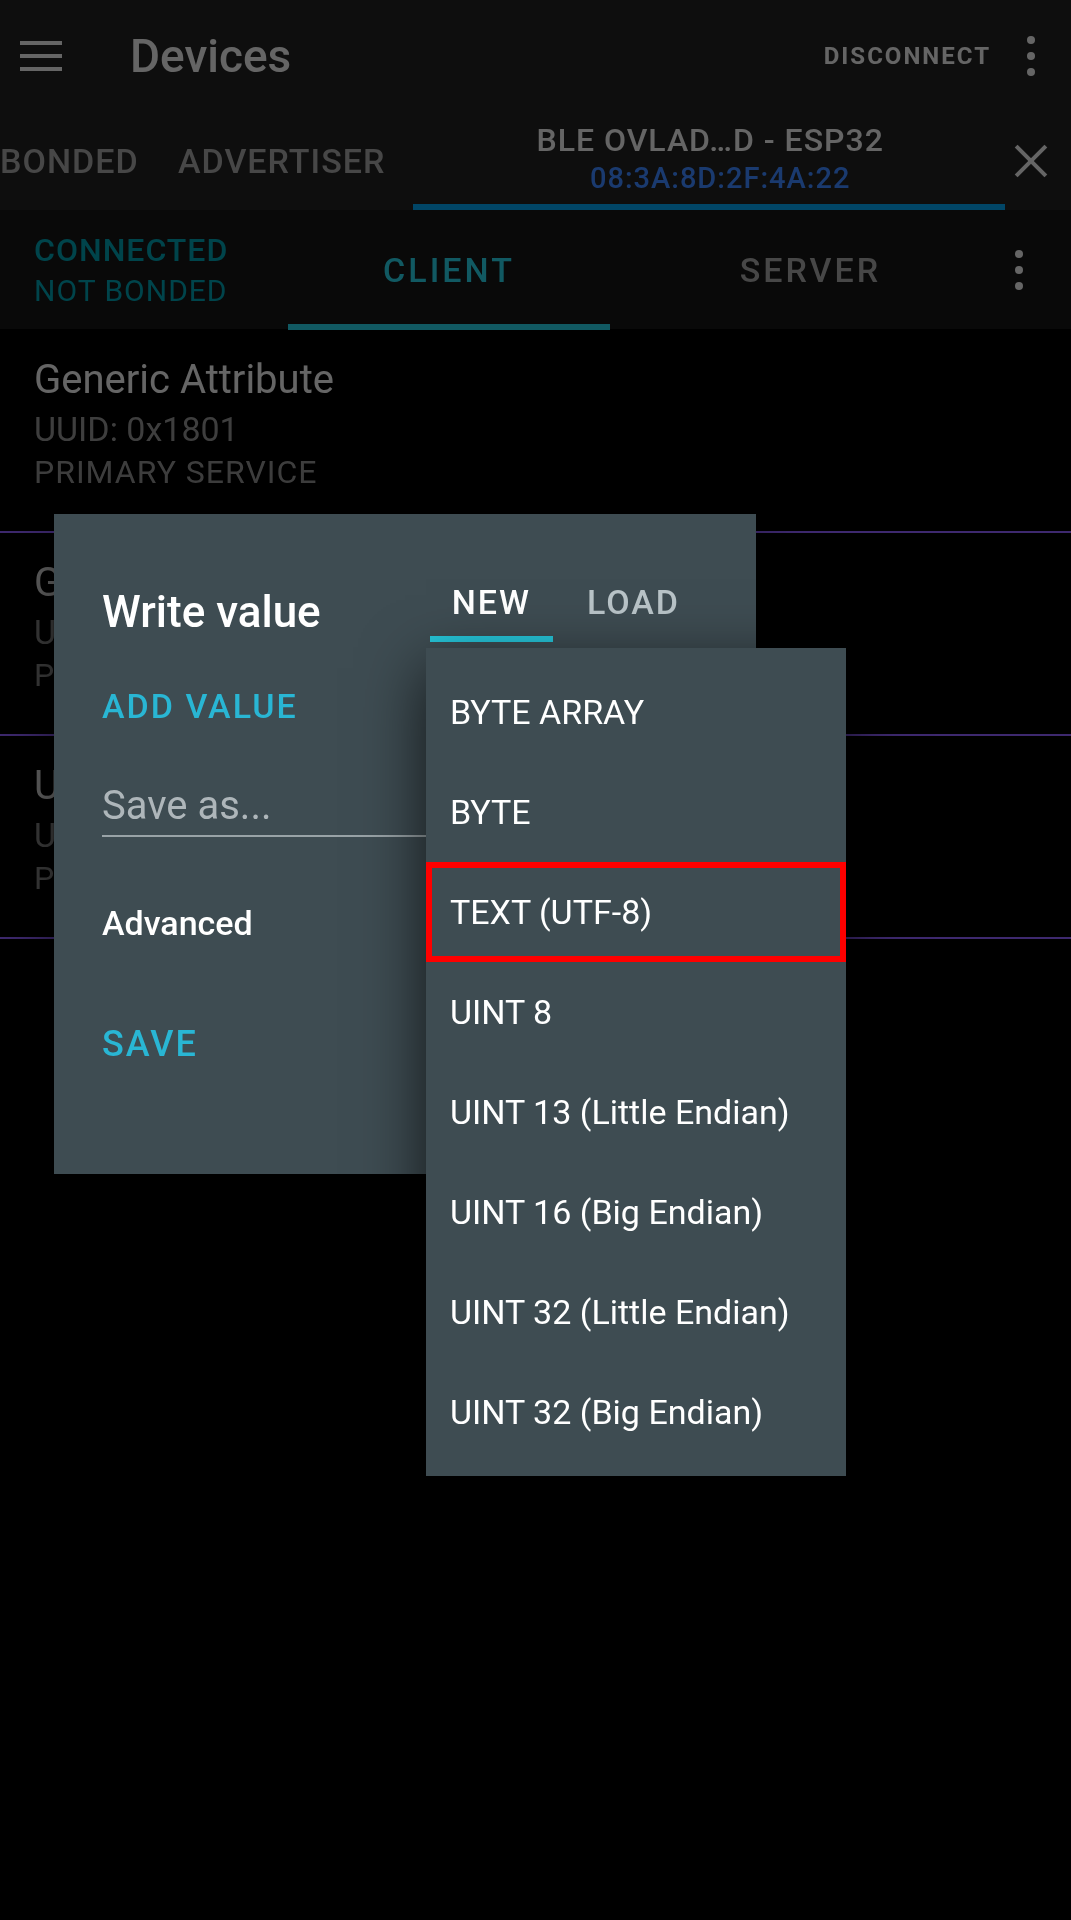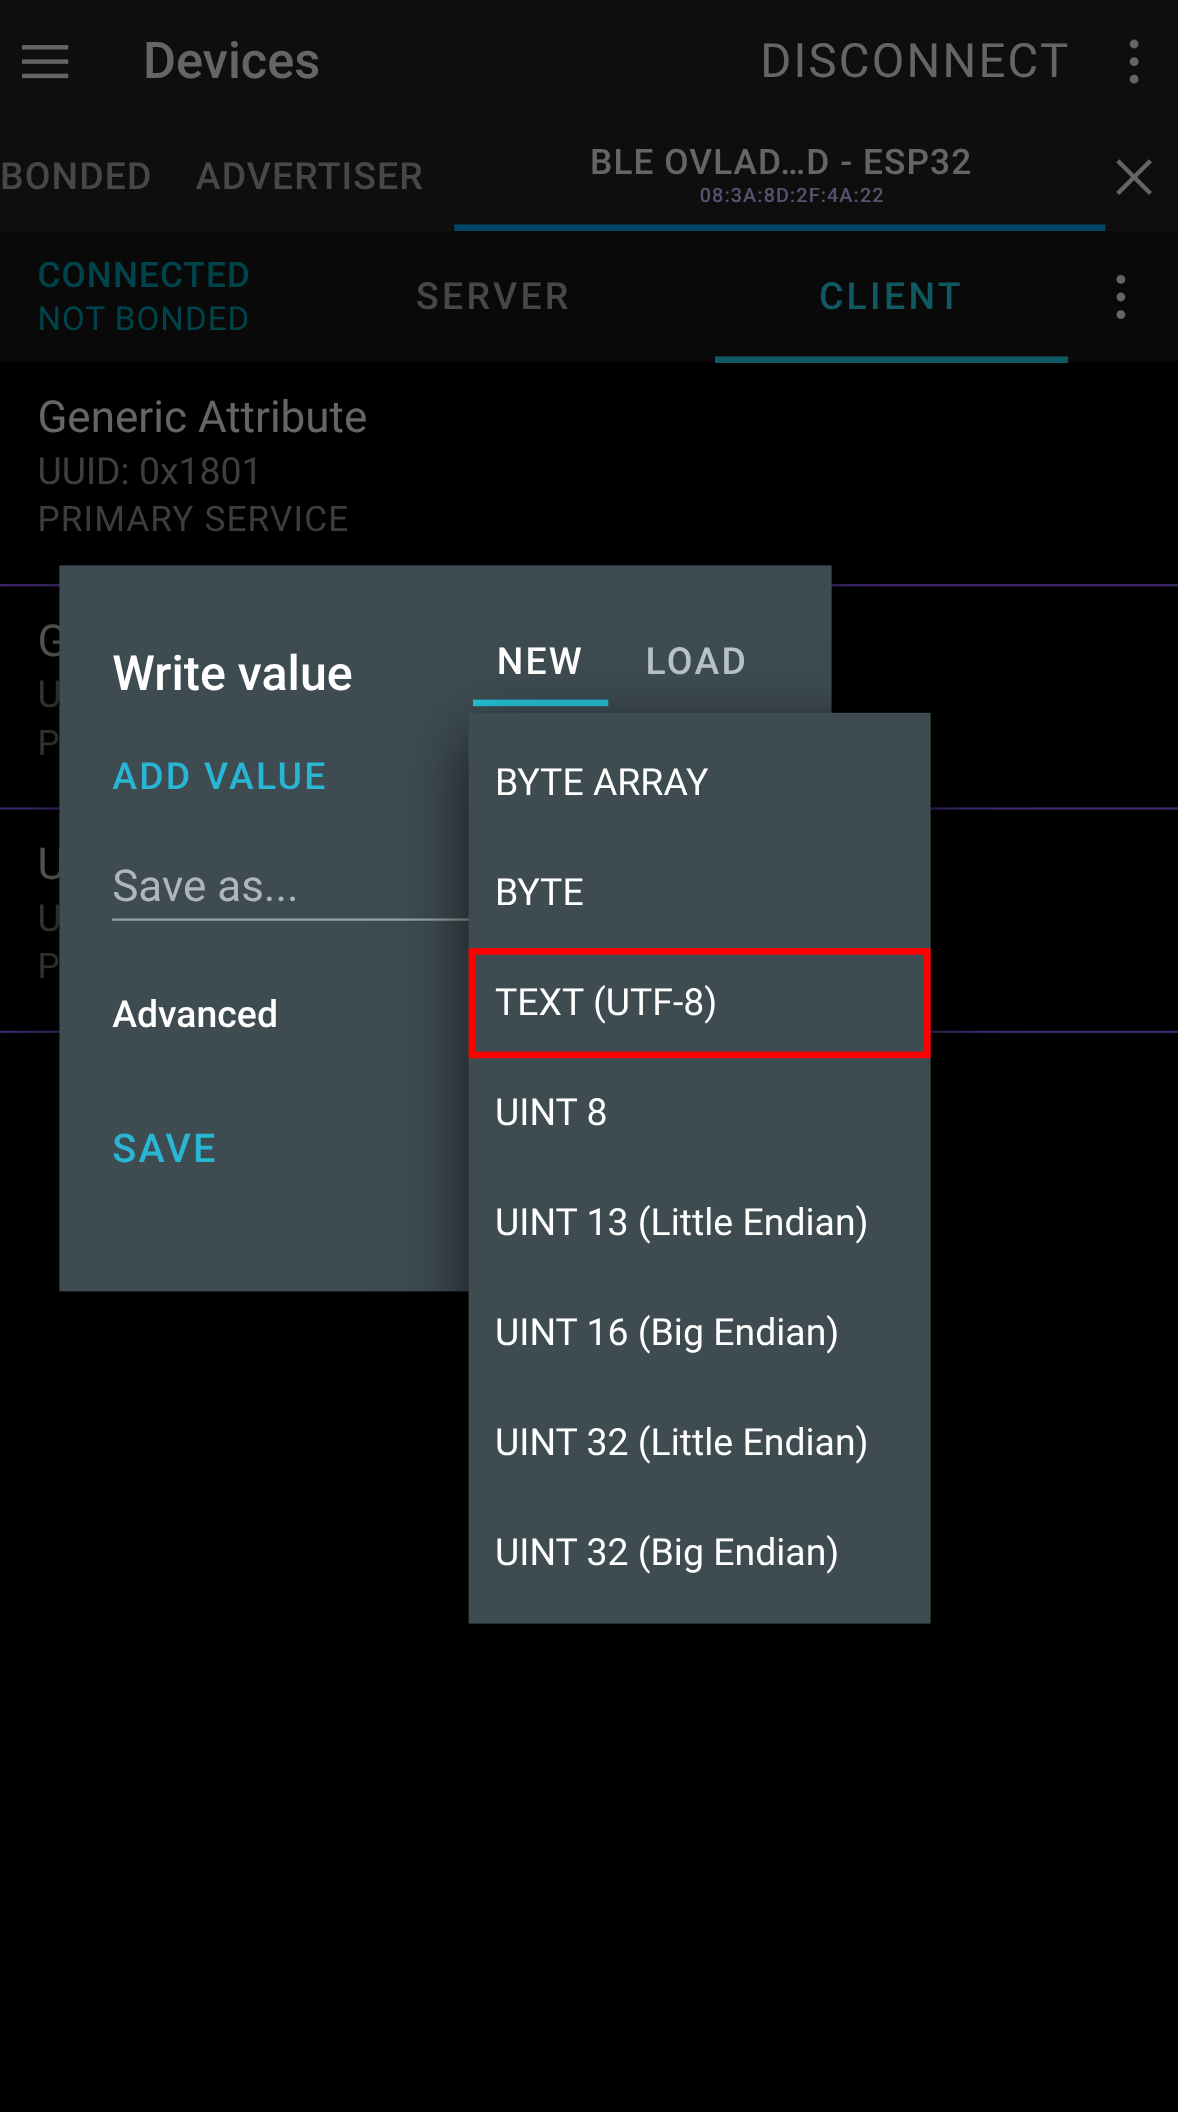--- a/index.html
+++ b/index.html
@@ -34,24 +34,24 @@
   }
   .hamburger span { display:block; height:4px; background:#e0e0e0; width:42px; }
   .appbar-title {
     flex:1;
     color:#e0e0e0;
     font-size:46px;
     font-weight:500;
   }
   .disconnect-btn {
     color:#e0e0e0;
-    font-size:43px;
-    font-weight:400;
+    font-size:24px;
+    font-weight:700;
     letter-spacing:2px;
-    margin-right:38px;
+    margin-right:20px;
   }
   .appbar-more {
     width:40px; height:60px;
     display:flex; flex-direction:column; align-items:center; justify-content:center;
     gap:8px;
   }
   .appbar-more i { width:8px; height:8px; border-radius:50%; background:#e0e0e0; }
 
   
   .toptabs {
@@ -72,21 +72,21 @@
   }
   .toptab.bonded { width:150px; padding-left:0;}
   .toptab.adv     { flex:0 0 auto; }
   .toptab.device  {
     flex:1; display:flex; flex-direction:column; justify-content:center;
     padding-left:30px;
     color:#e0e0e0;
     border-bottom:6px solid #039BE5;
   }
   .toptab.device .devname { font-size:32px; font-weight:500; white-space:nowrap; overflow:hidden; text-overflow:ellipsis; max-width:400px; color:#e0e0e0;}
-  .toptab.device .devmac  { font-size:18px; color:#c4b5fd; margin-top:2px;margin-left:20px;}
+  .toptab.device .devmac  { font-size:29px; color:#3b82f6; margin-top:2px;margin-left:20px;}
   .closex {
     width:40px; height:40px; position:relative;
     margin-left:6px; margin-right:20px;
   }
   .closex::before, .closex::after {
     content:""; position:absolute; left:50%; top:50%;
     width:42px; height:4px; background:#e0e0e0;
   }
   .closex::before { transform:translate(-50%,-50%) rotate(45deg); }
   .closex::after  { transform:translate(-50%,-50%) rotate(-45deg); }
@@ -278,25 +278,25 @@
   </div>
   <div class="closex"></div>
 </div>
 
 <div class="connbar">
   <div class="connstatus">
     <span class="connected">CONNECTED</span>
     <span class="notbonded">NOT BONDED</span>
   </div>
   <div class="subtabs">
+    <div class="subtab active">
+      <span>CLIENT</span>
+    </div>
     <div class="subtab">
       <span>SERVER</span>
-    </div>
-    <div class="subtab active">
-      <span>CLIENT</span>
     </div>
   </div>
   <div class="connbar-more">
       <i></i>
       <i></i>
       <i></i>
     </div>
 </div>
 
 <div class="services">

